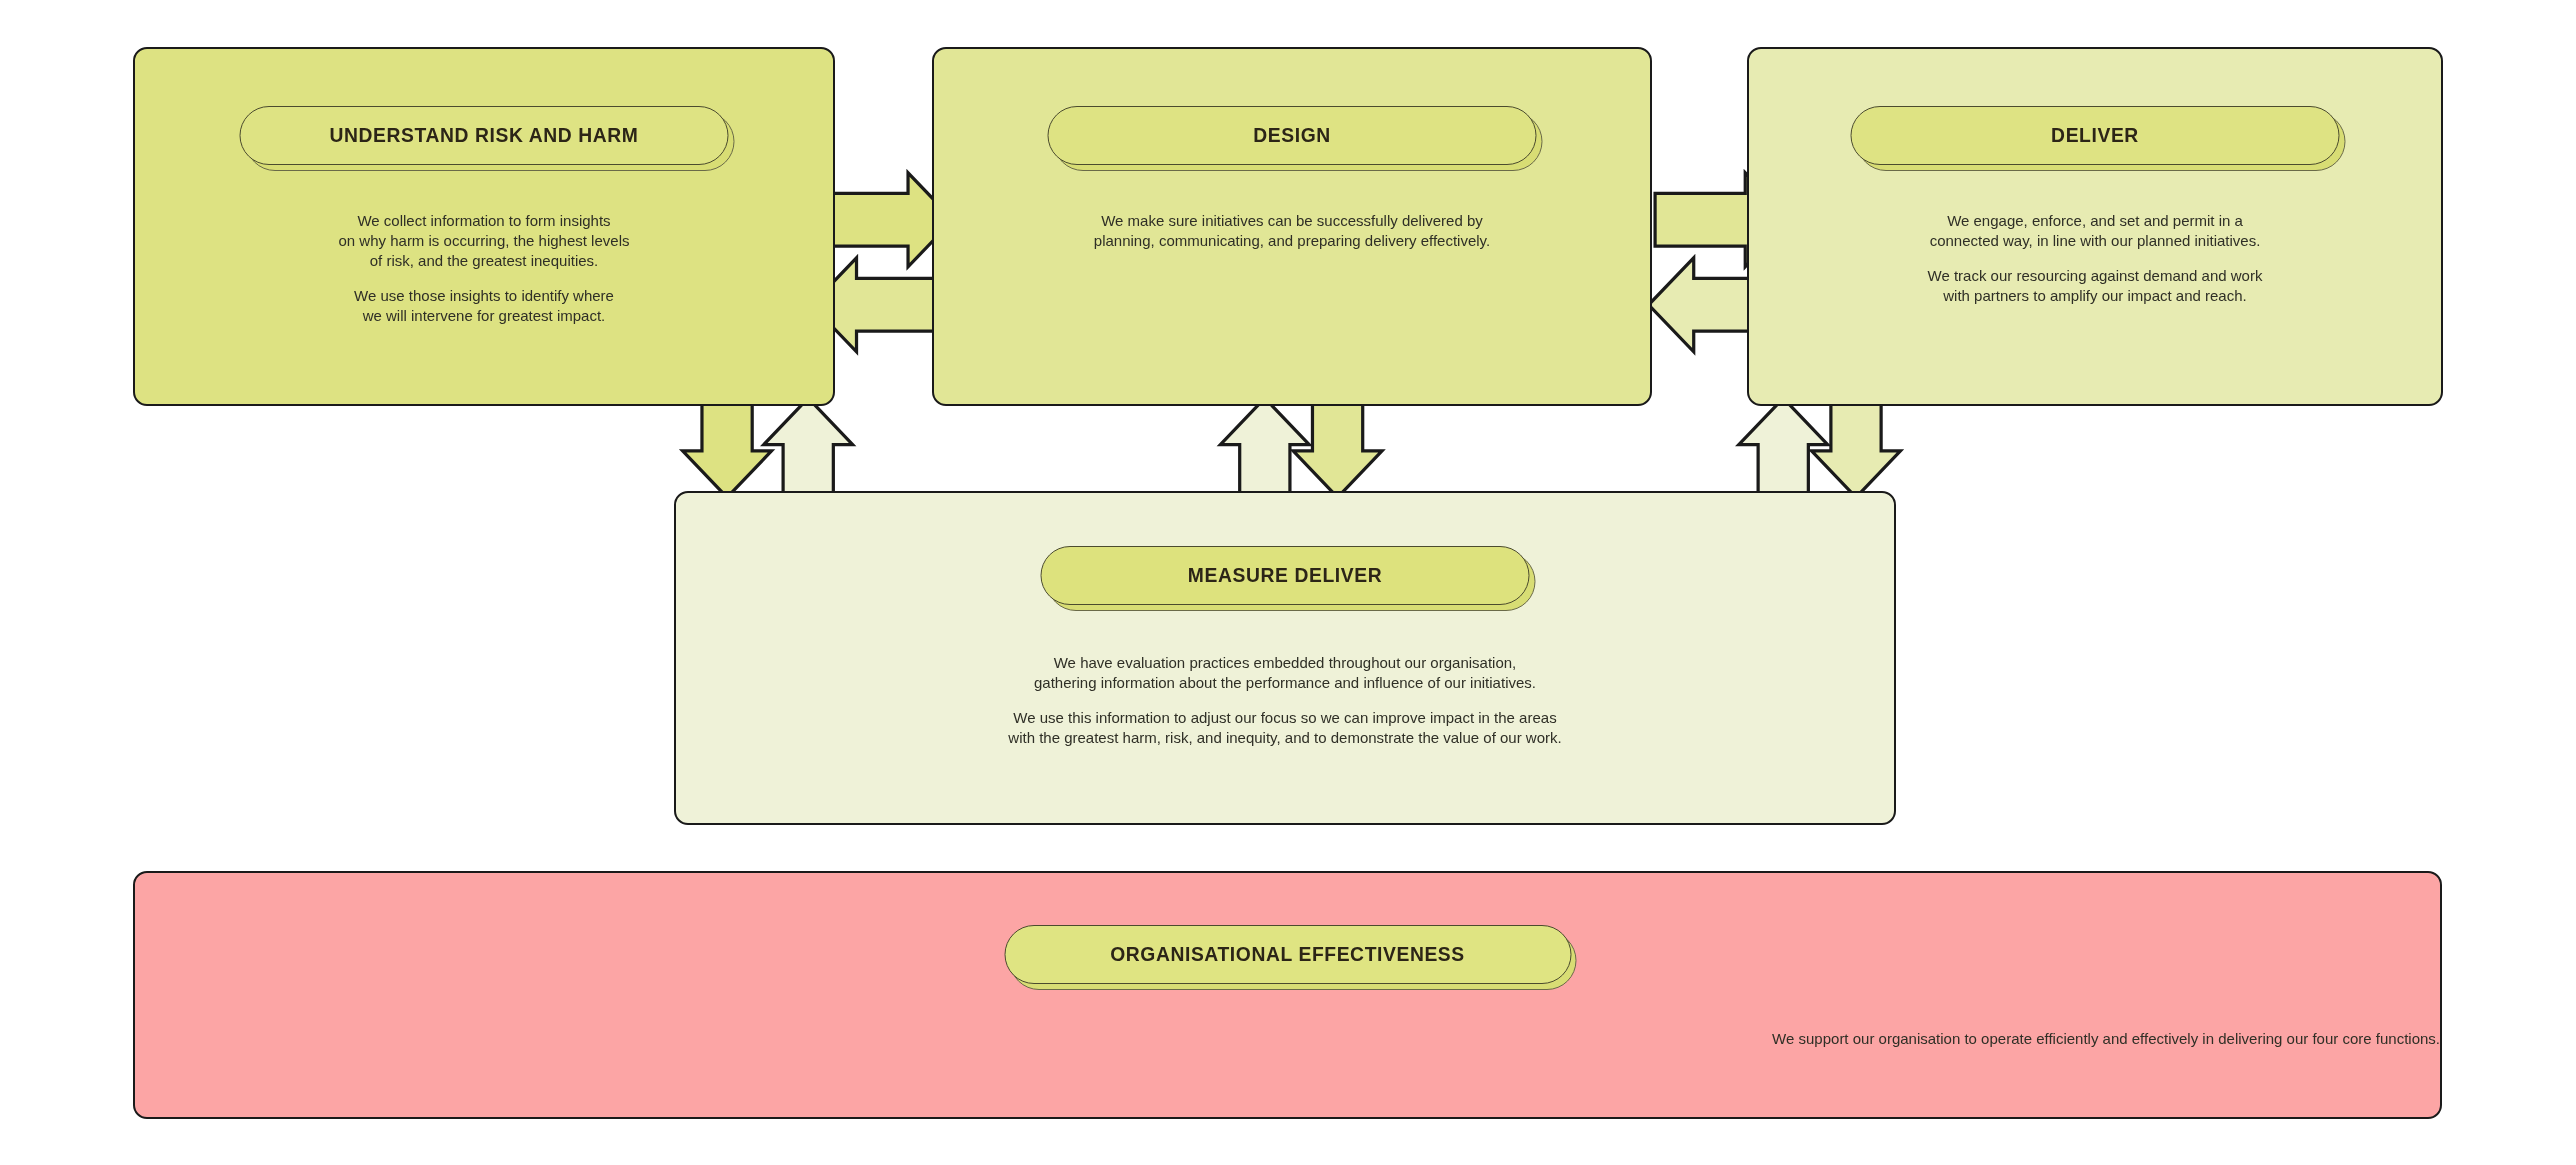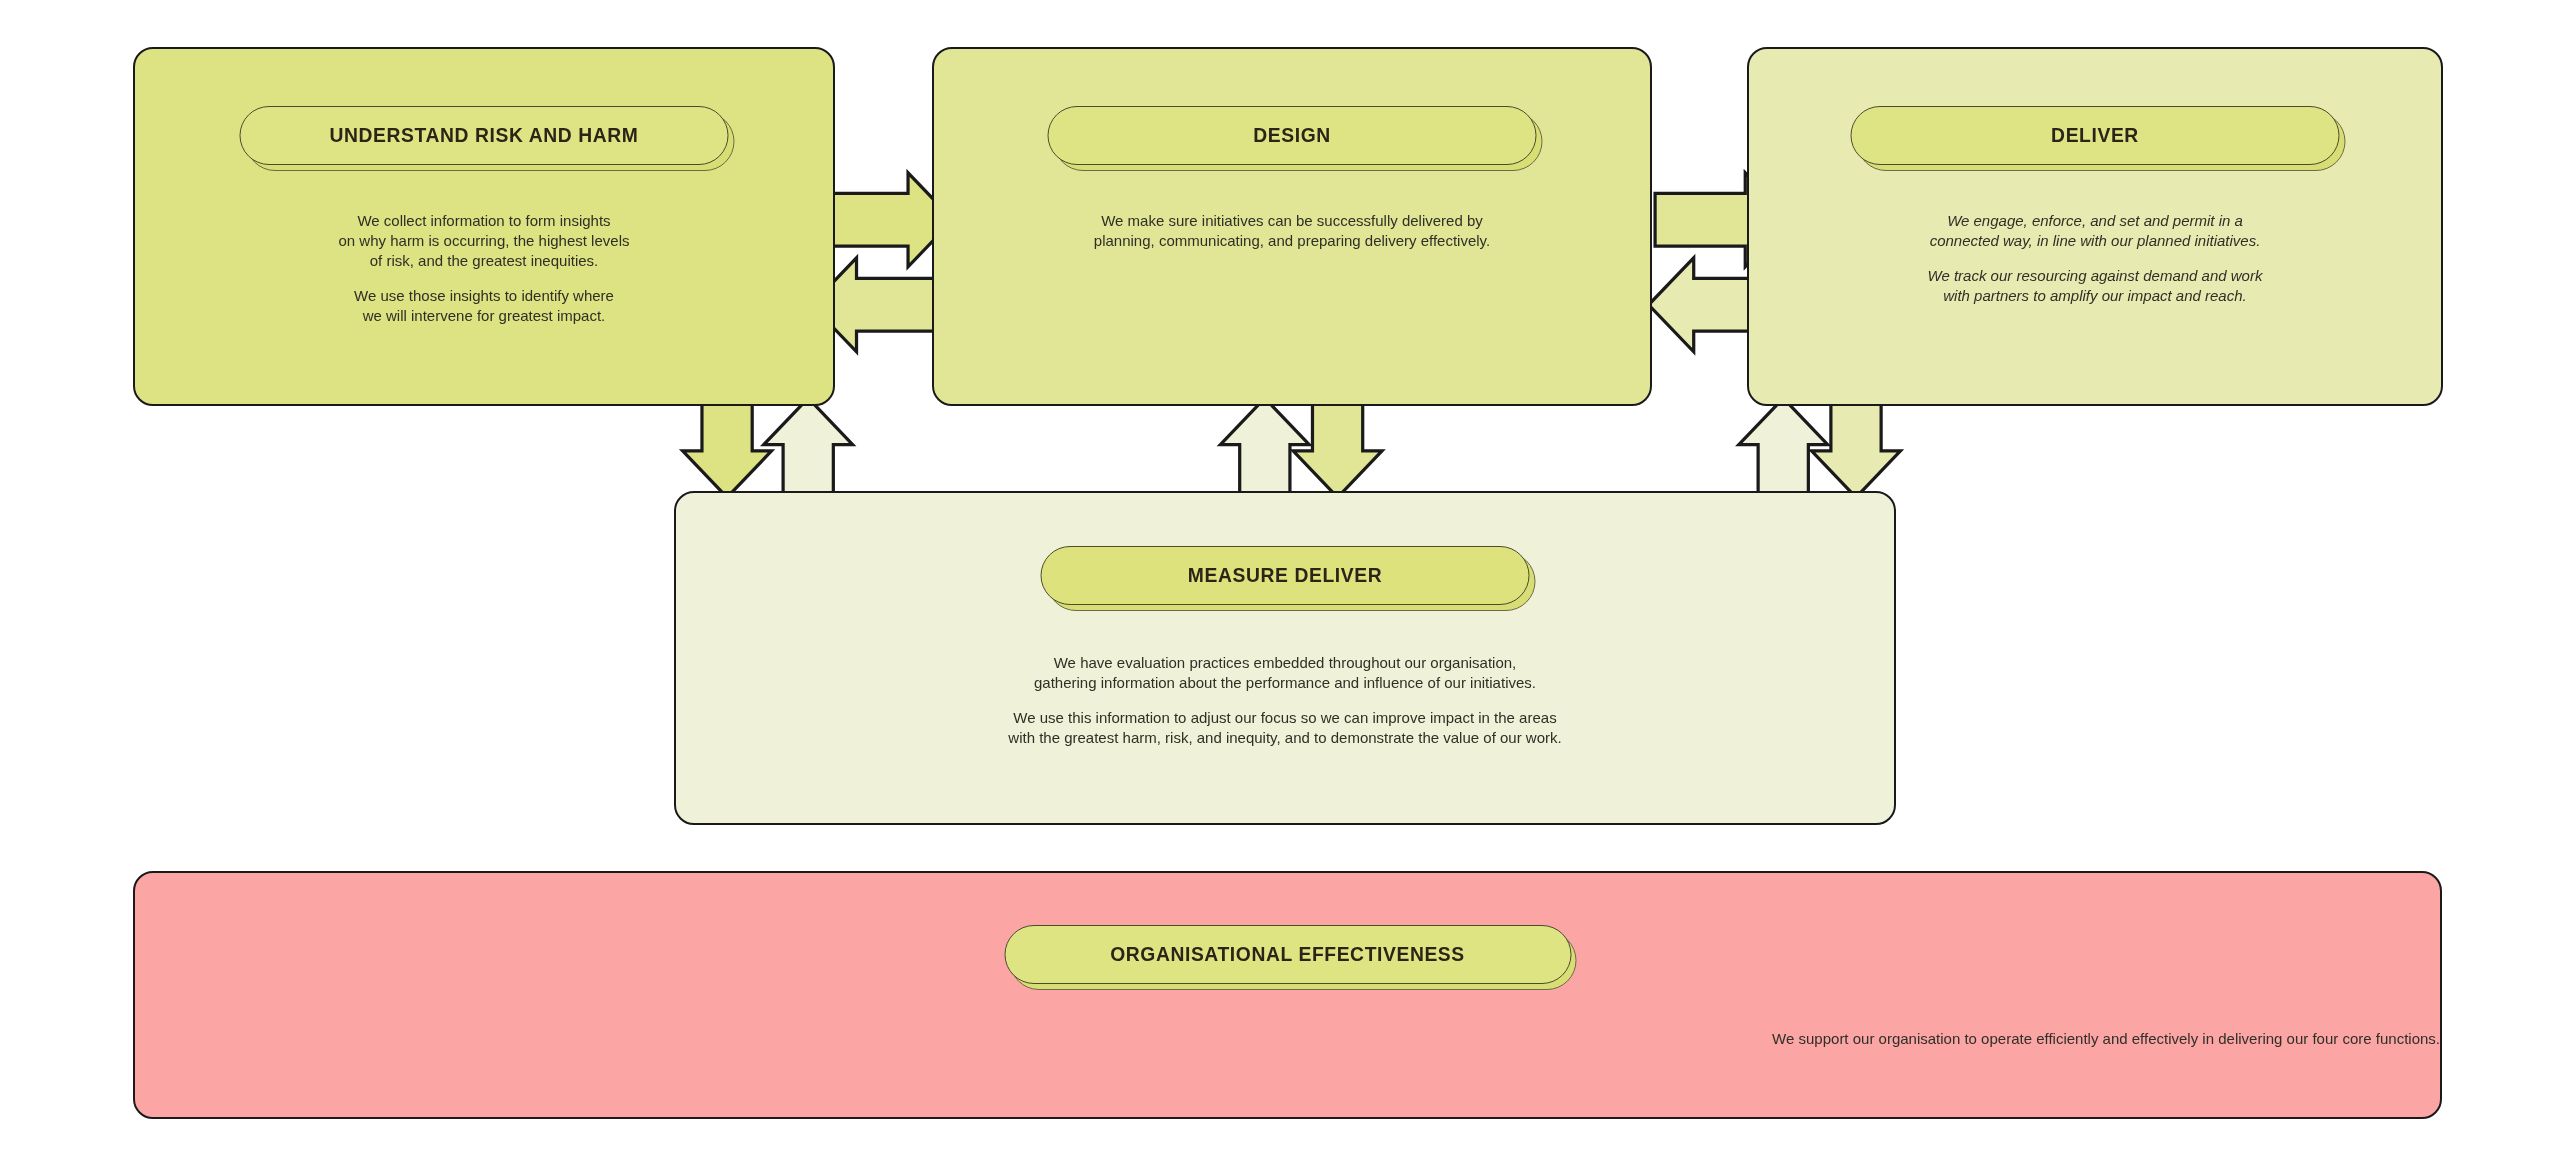--- a/index.html
+++ b/index.html
@@ -18,21 +18,21 @@
     height: 1166px;
     background: #ffffff;
     overflow: hidden;
   }
 
   
   .panel {
     position: absolute;
     box-sizing: border-box;
     border: 2.6px solid #1a1a1a;
-    border-radius: 20px;
+    border-radius: 14px;
     z-index: 3;
   }
   .panel.understand { background: #dde282; }
   .panel.design     { background: #e1e696; }
   .panel.deliver    { background: #e7ebb2; }
   .panel.measure    { background: #eff2d8; }
   .panel.org        { background: #fca5a5; }
 
   
   .pill-wrap {
@@ -160,21 +160,21 @@
 
   <div class="panel deliver" style="left:1747px; top:47px; width:696px; height:359px;">
 
     <div class="pill-wrap" style="top:57px; width:489px; height:59px;">
       <div class="pill-shadow"></div>
       <div class="pill" style="width:489px; height:59px;">
         <span class="pill-label">DELIVER</span>
       </div>
     </div>
 
-    <div class="body-copy" style="top:162px;font-style:italic;">
+    <div class="body-copy" style="top:162px;">
       <p>We engage, enforce, and set and permit in a<br>connected way, in line with our planned initiatives.</p>
       <p>We track our resourcing against demand and work<br>with partners to amplify our impact and reach.</p>
     </div>
   </div>
 
   <div class="panel measure" style="left:674px; top:491px; width:1222px; height:334px;">
 
     <div class="pill-wrap" style="top:53px; width:489px; height:59px;">
       <div class="pill-shadow"></div>
       <div class="pill measure-pill" style="width:489px; height:59px;">

